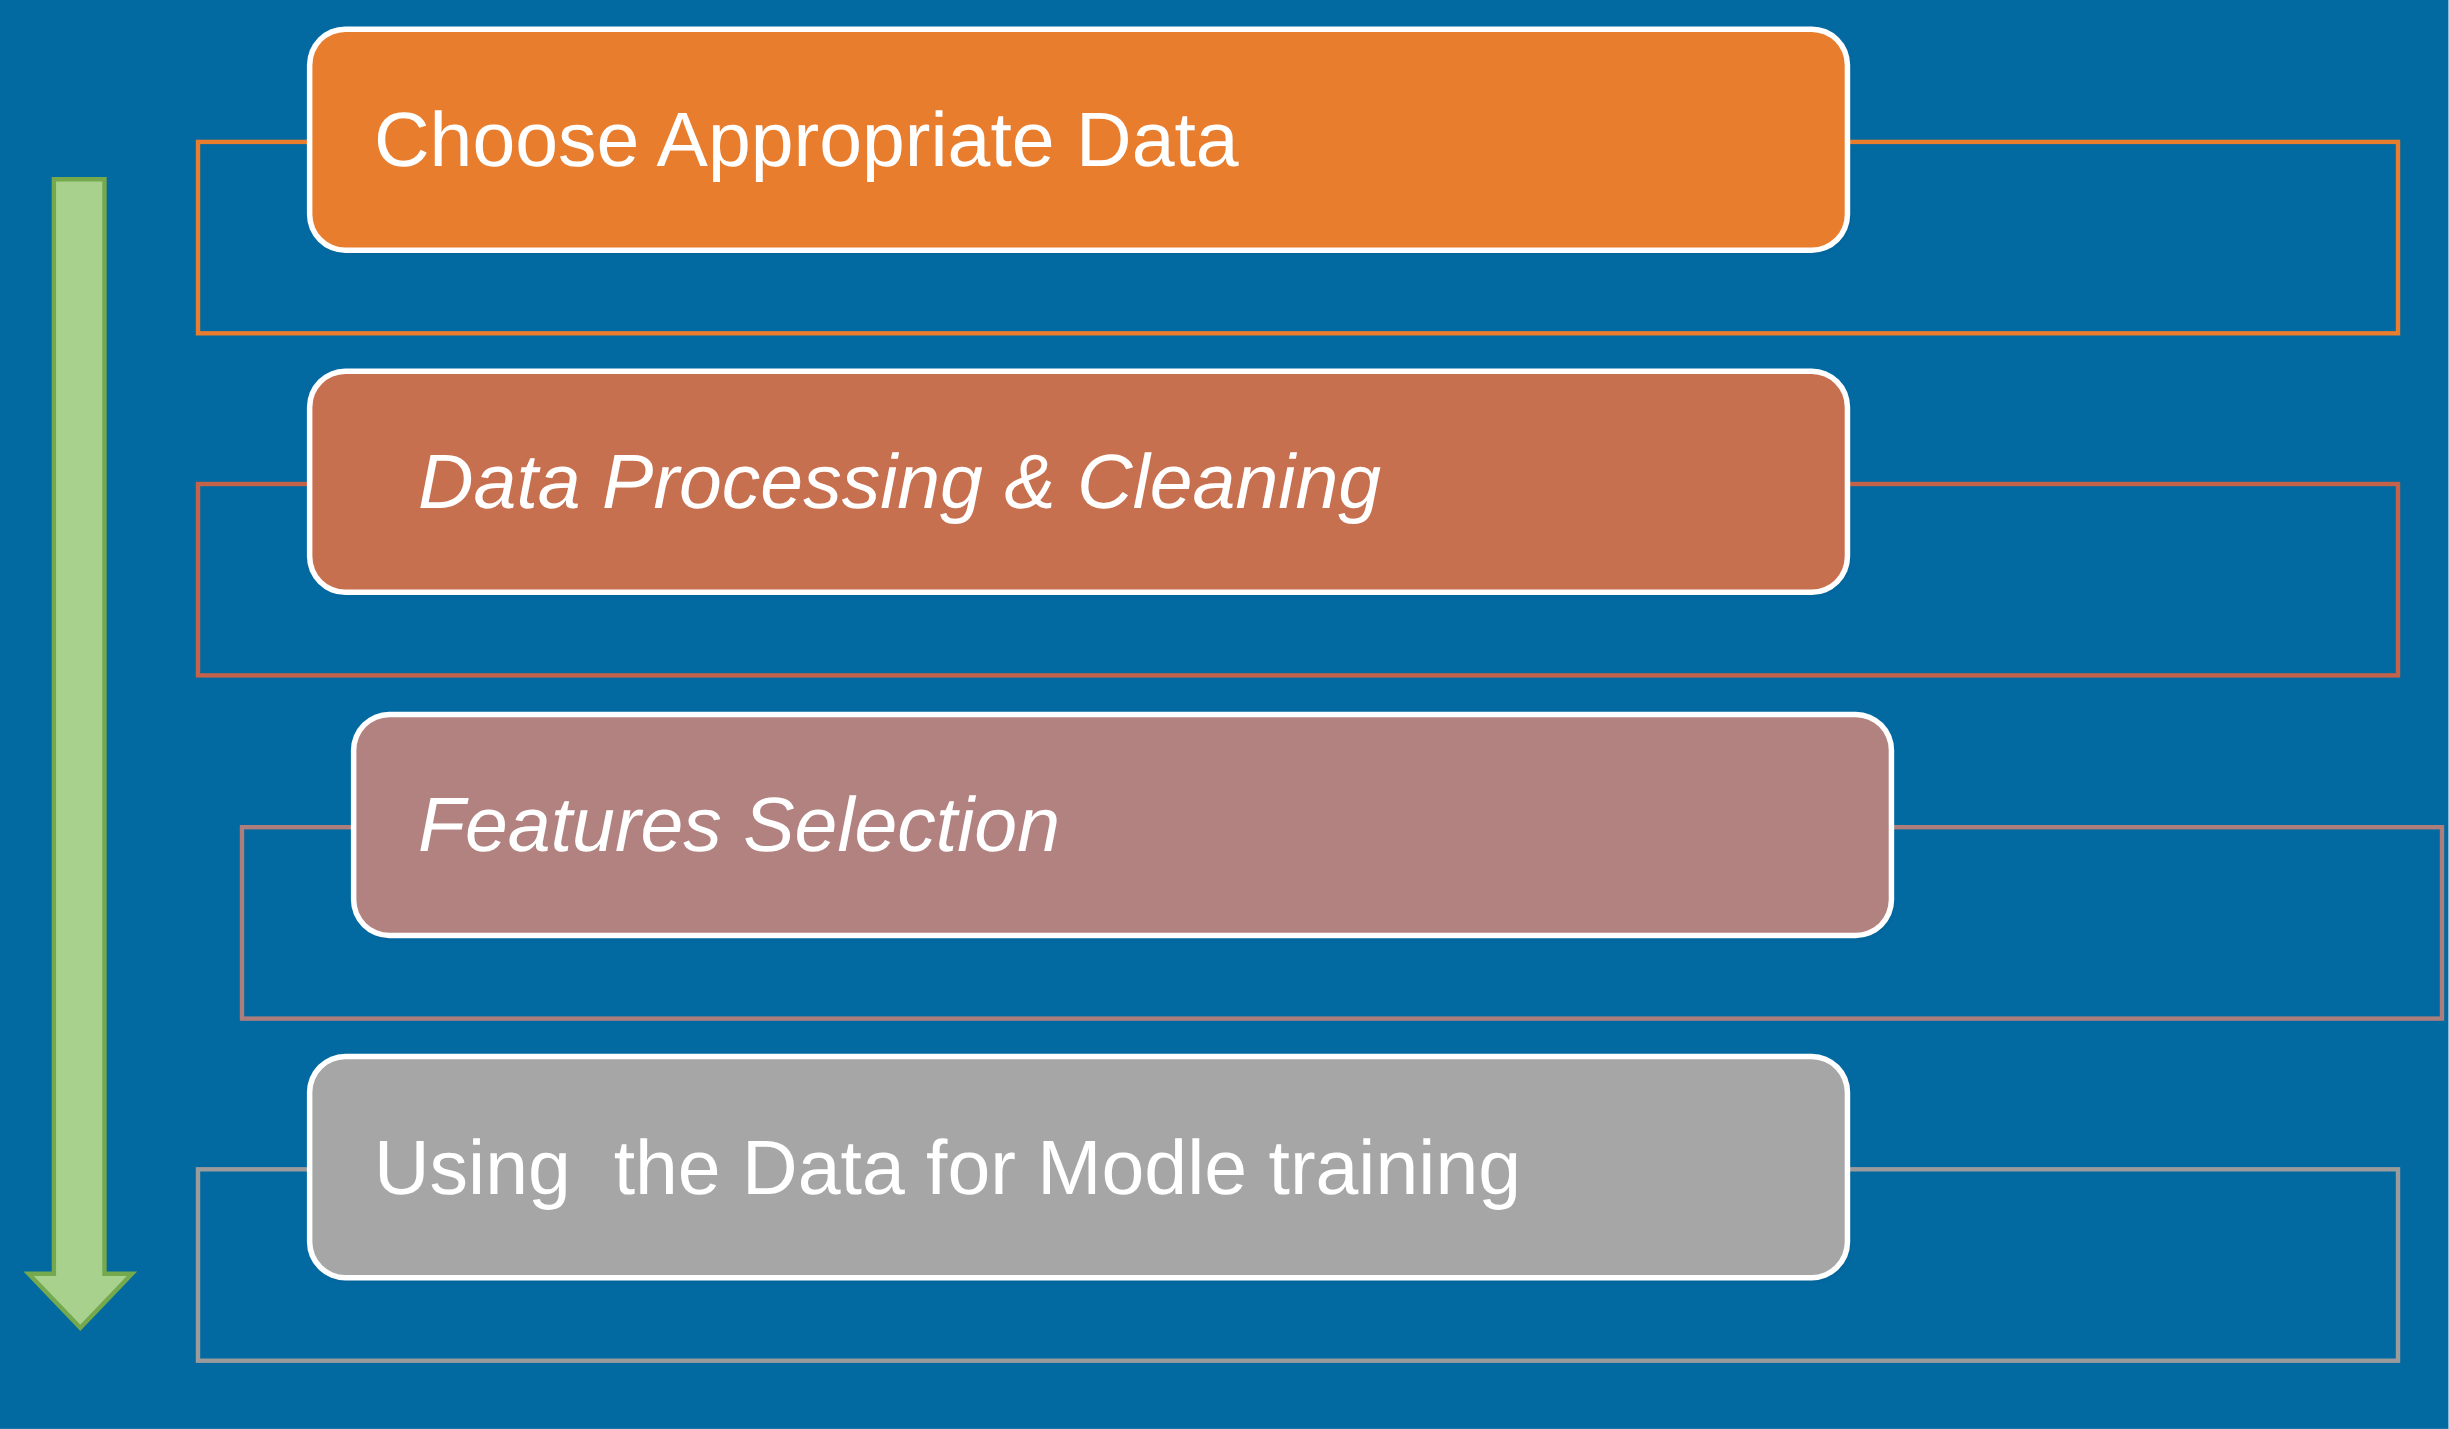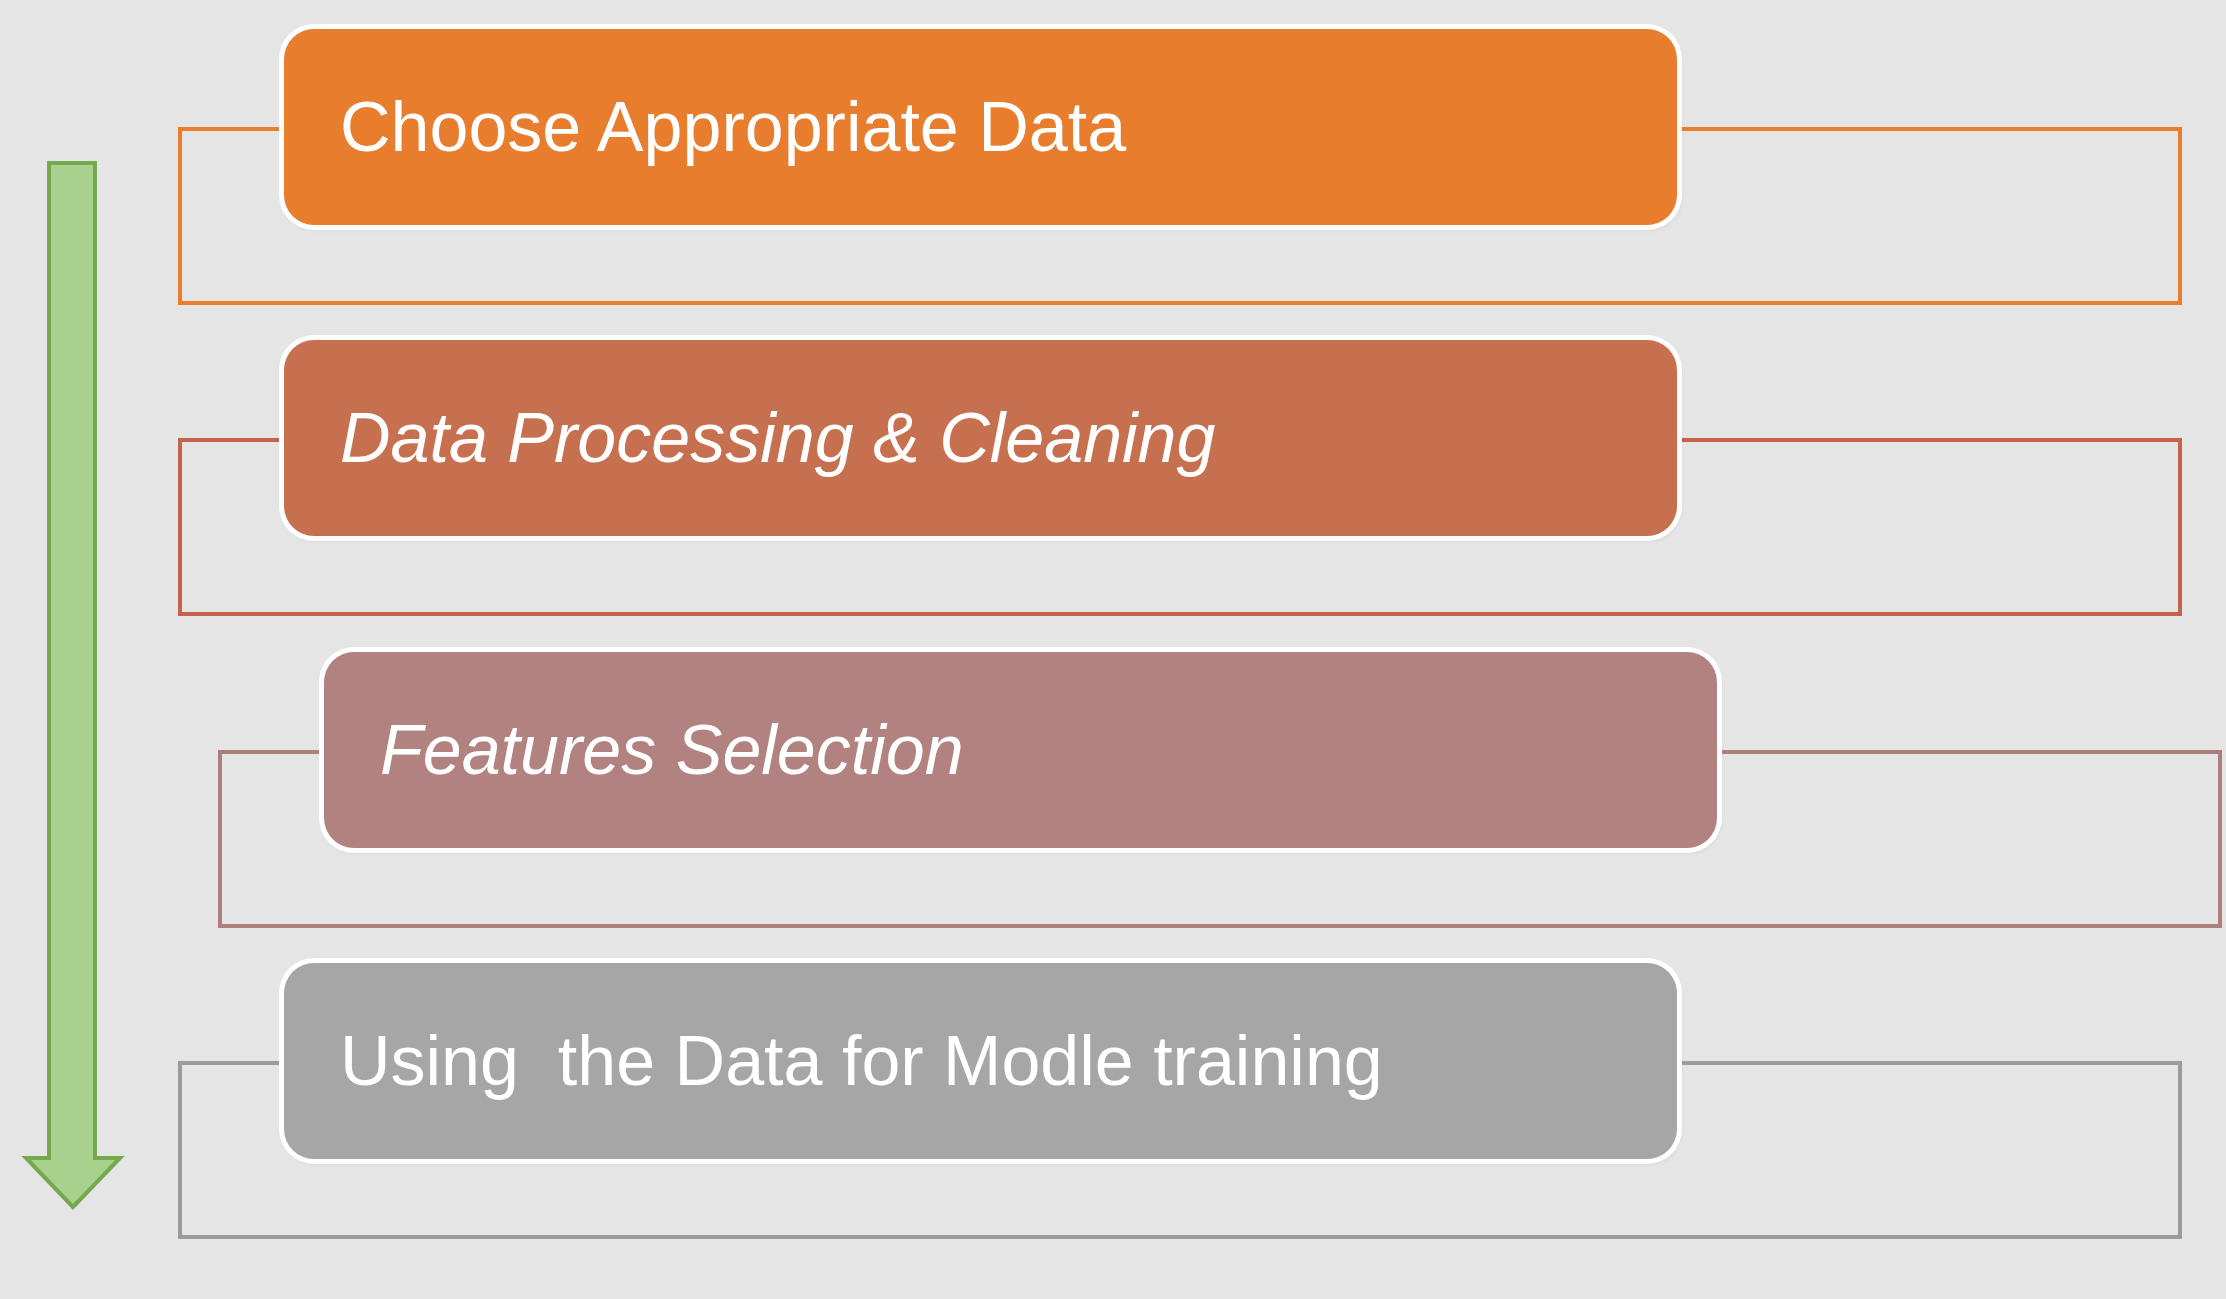--- a/index.html
+++ b/index.html
@@ -5,21 +5,21 @@
   html, body {
     margin: 0;
     padding: 0;
     background: #ffffff;
     font-family: "Liberation Sans", sans-serif;
   }
   .canvas {
     position: relative;
     width: 2226px;
     height: 1299px;
-    background: #e5e5e5;
+    background: #0369a1;
     overflow: hidden;
   }
   
   .flow-arrow {
     position: absolute;
     left: 20px;
     top: 155px;
     width: 106px;
     height: 1060px;
   }
@@ -75,21 +75,21 @@
   <div class="step-row row-0">
     <div class="step-outline" style="border-color: rgb(232, 125, 46);"></div>
     <div class="step-box" style="background: rgb(232, 125, 46);">
       <span class="step-label" style="color: rgb(255, 255, 255);">Choose Appropriate Data</span>
     </div>
   </div>
 
   <div class="step-row row-1">
     <div class="step-outline" style="border-color: rgb(196, 98, 74);"></div>
     <div class="step-box" style="background: rgb(199, 112, 79);">
-      <span class="step-label italic" style="color: rgb(255, 255, 255);">Data Processing &amp; Cleaning</span>
+      <span class="step-label italic" style="color: rgb(255, 255, 255); margin-left: 40px;">Data Processing &amp; Cleaning</span>
     </div>
   </div>
 
   <div class="step-row row-2">
     <div class="step-outline" style="border-color: rgb(174, 126, 124);"></div>
     <div class="step-box" style="background: rgb(178, 130, 128);">
       <span class="step-label italic" style="color: rgb(255, 255, 255);">Features Selection</span>
     </div>
   </div>
 

